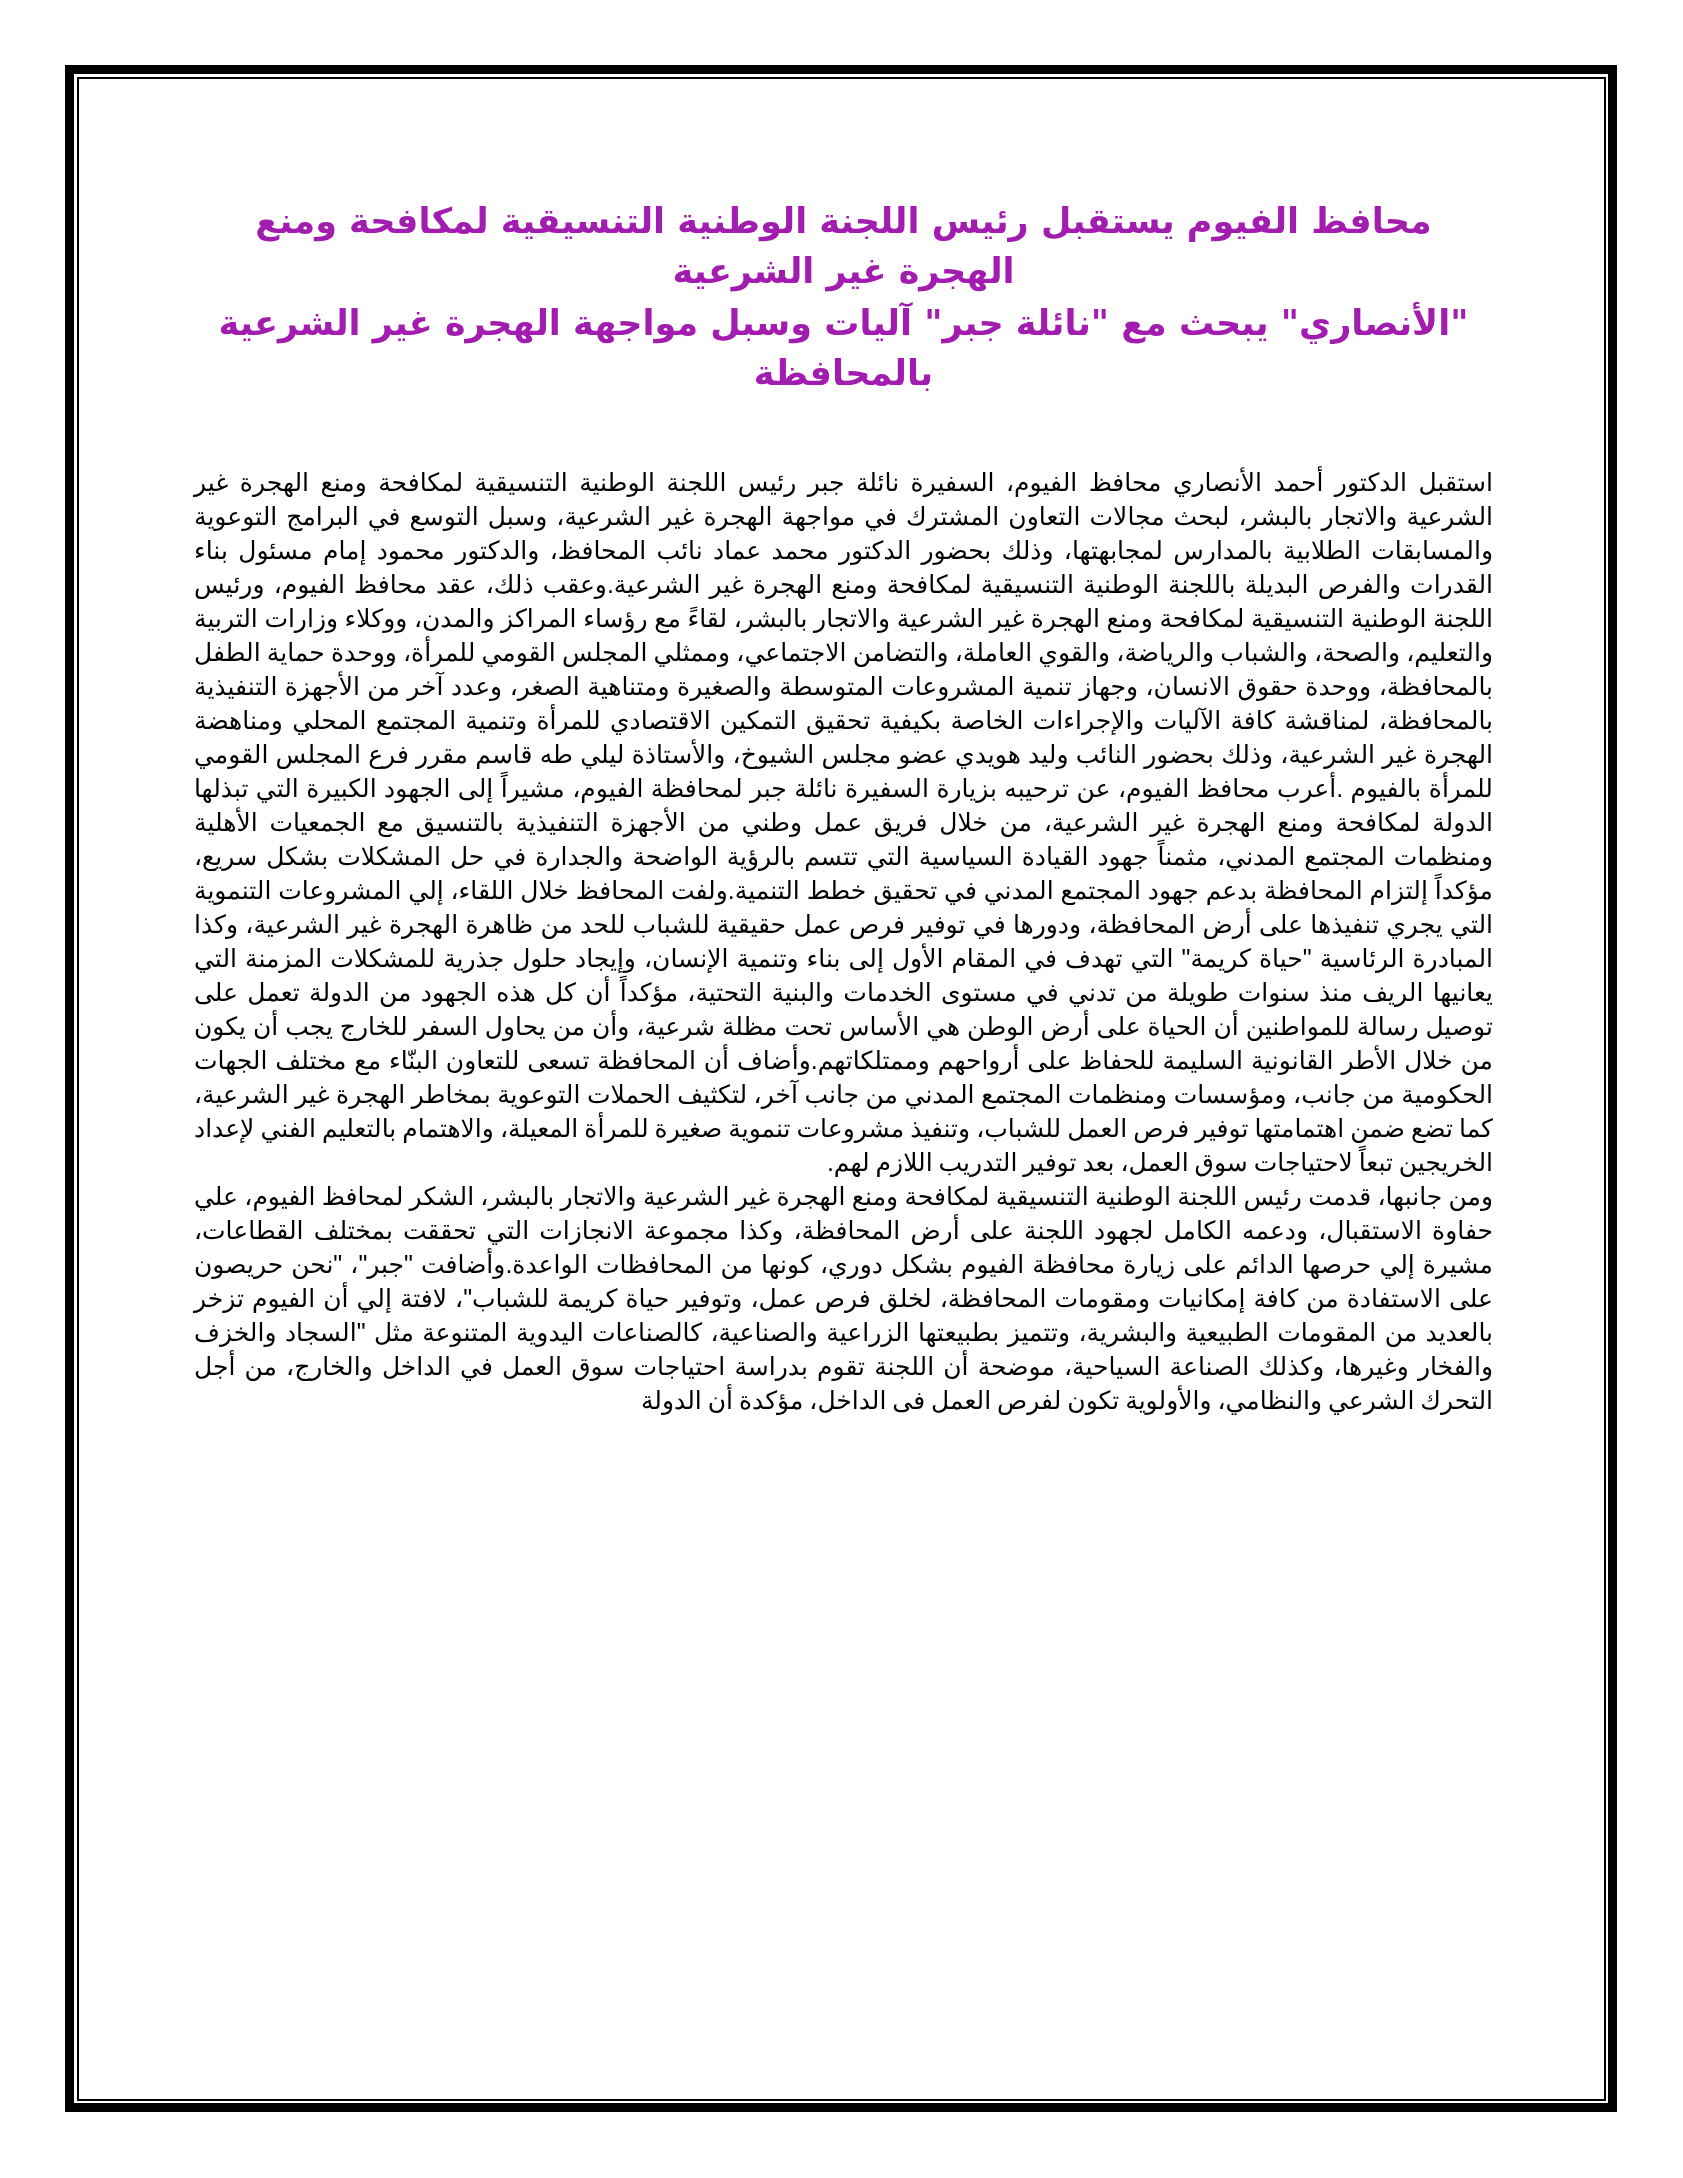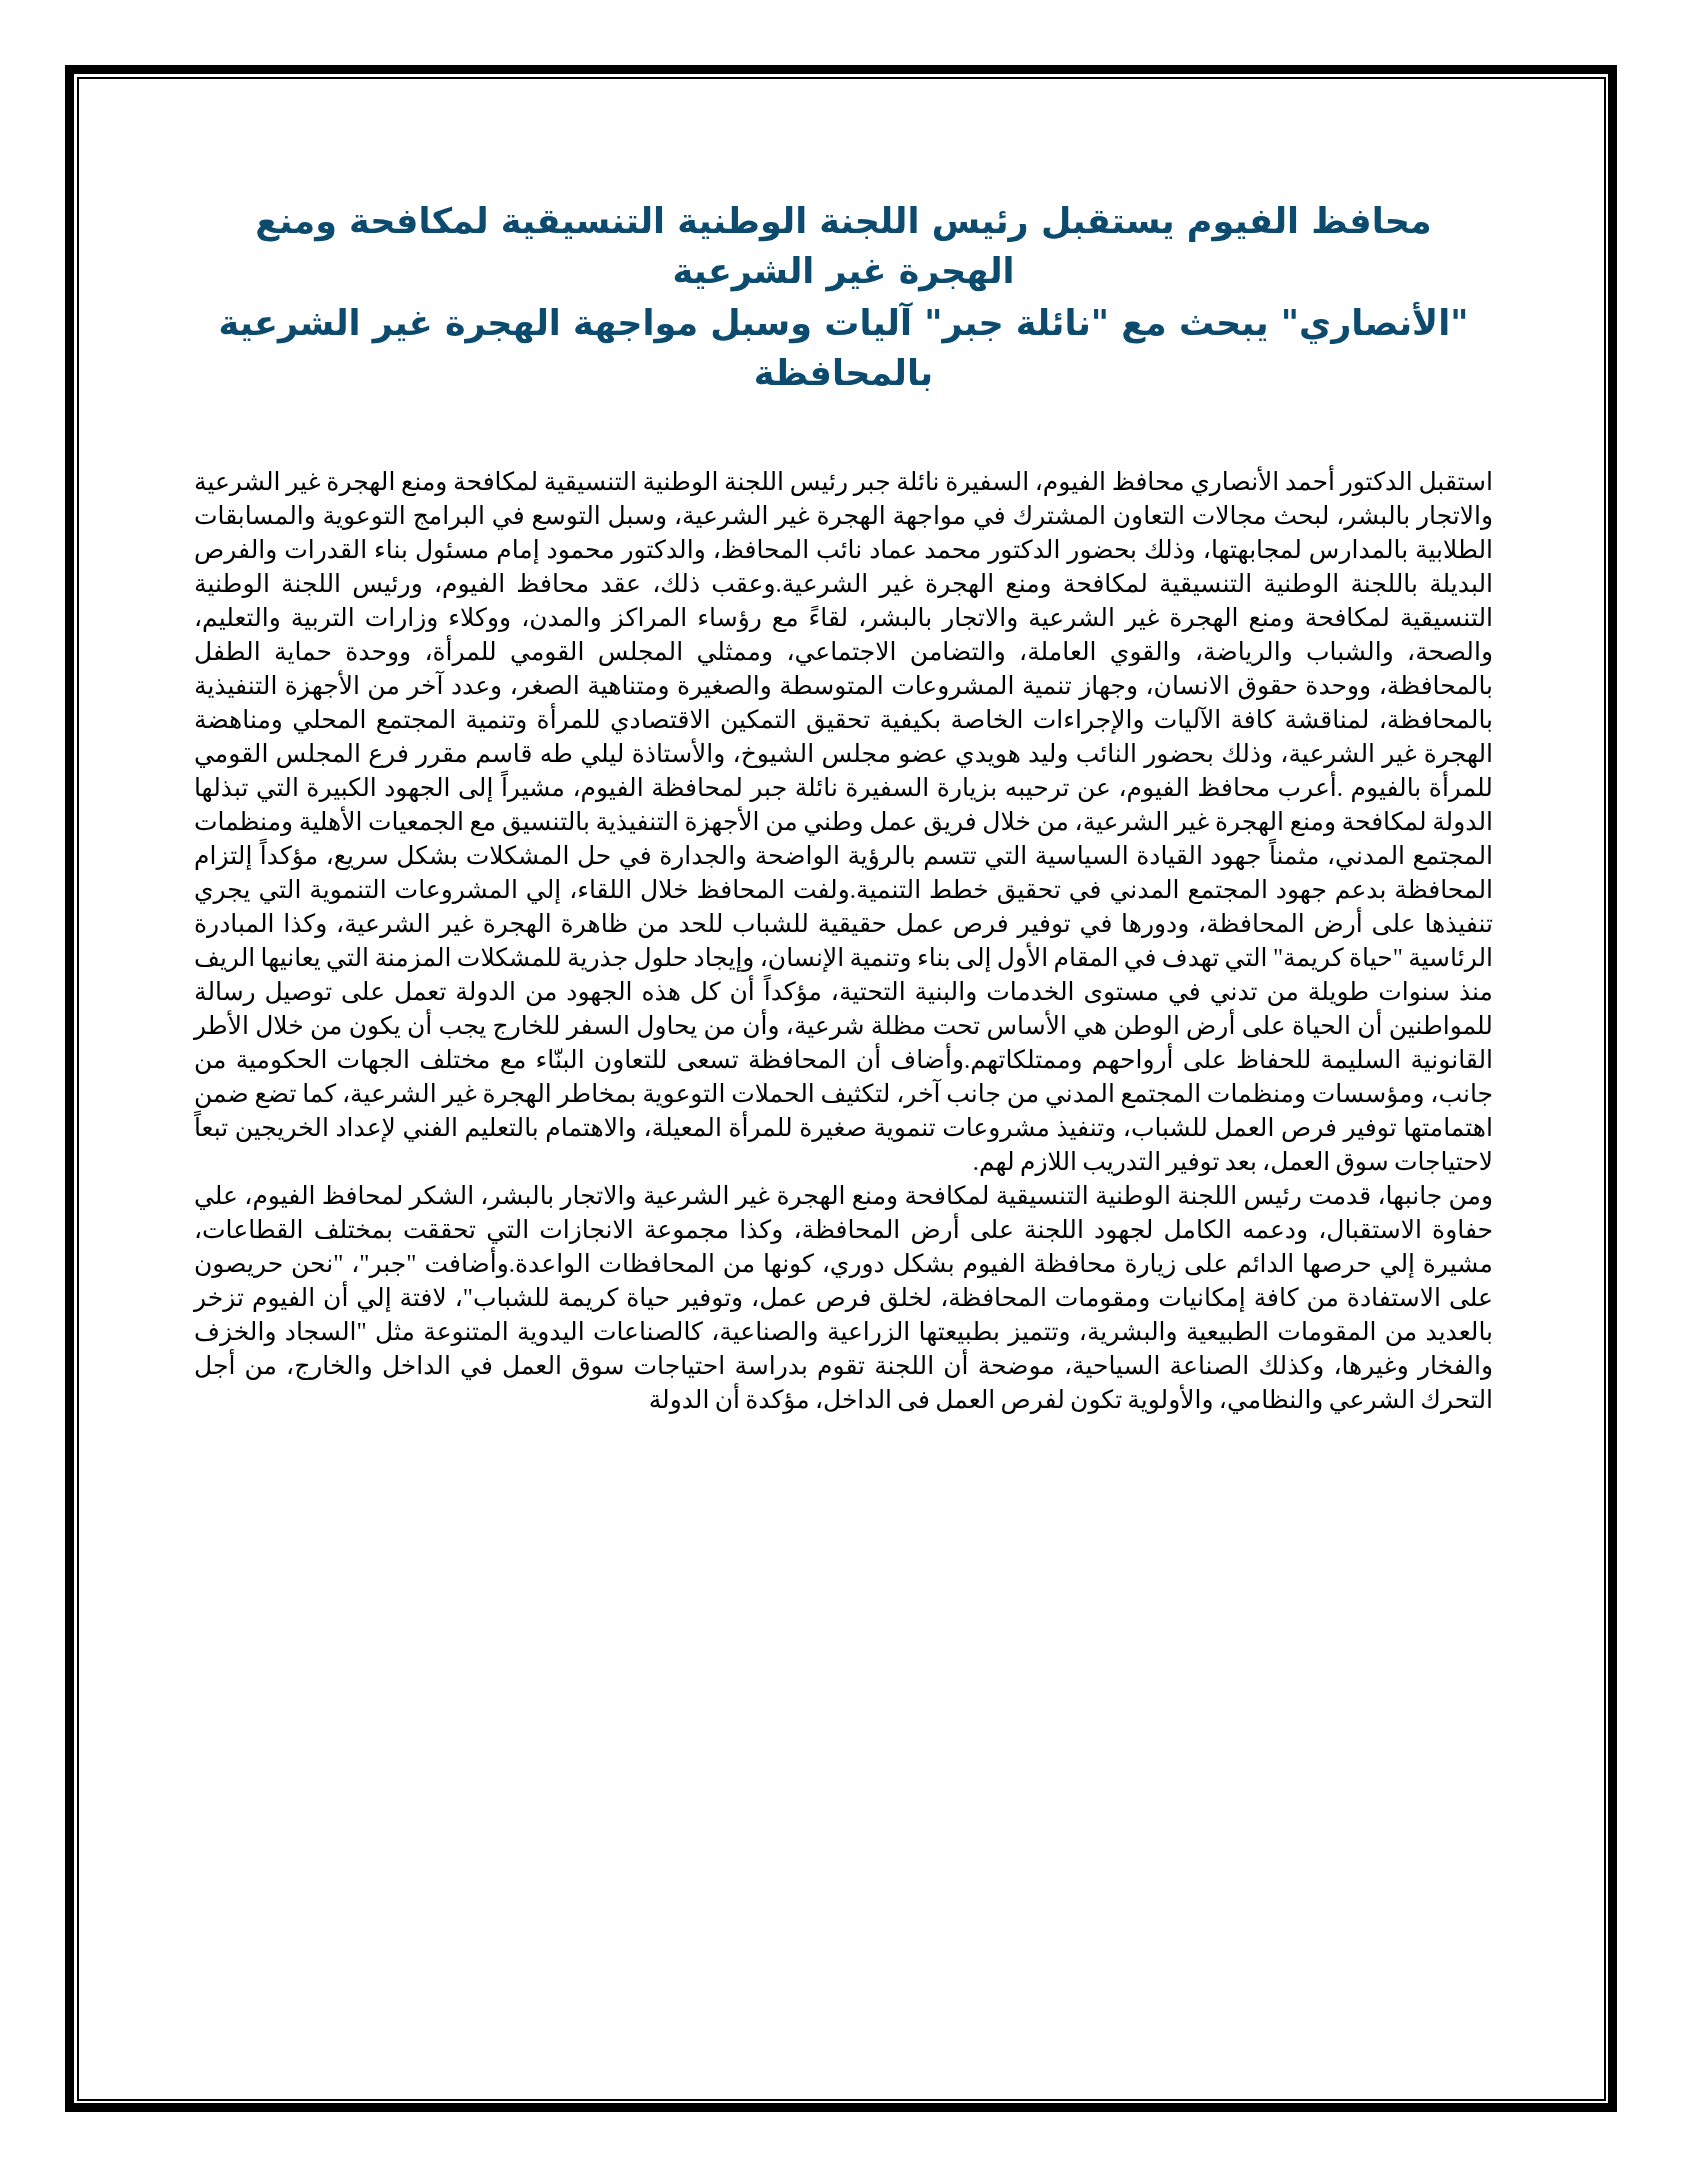--- a/index.html
+++ b/index.html
@@ -52,40 +52,40 @@
     margin: 0;
     font-size: 35px;
     font-weight: bold;
     line-height: 50px;
   }
   .title-block h2 {
     margin-top: 2px;
   }
   .body-text {
     margin-top: 67px;
-    font-family: Liberation Serif, serif;
+    font-family: Liberation Sans, sans-serif;
     font-size: 25px;
     line-height: 34px;
     color: #000;
     text-align: justify;
     text-align-last: right;
     word-spacing: -1px;
   }
   .body-text p {
     margin: 0;
   }
 </style>
 </head>
 <body>
 
 <div class="page-border-outer"></div>
 <div class="page-border-inner"></div>
 
 <div class="content">
-  <div class="title-block" style="color: #0c4a6e;">
+  <div class="title-block" style="color: #a21caf;">
     <h1>محافظ الفيوم يستقبل رئيس اللجنة الوطنية التنسيقية لمكافحة ومنع الهجرة غير الشرعية</h1>
     <h2>"الأنصاري" يبحث مع "نائلة جبر" آليات وسبل مواجهة الهجرة غير الشرعية بالمحافظة</h2>
   </div>
   <div class="body-text" style="color: rgb(0, 0, 0);">
     <p>استقبل الدكتور أحمد الأنصاري محافظ الفيوم، السفيرة نائلة جبر رئيس اللجنة الوطنية التنسيقية لمكافحة ومنع الهجرة غير الشرعية والاتجار بالبشر، لبحث مجالات التعاون المشترك في مواجهة الهجرة غير الشرعية، وسبل التوسع في البرامج التوعوية والمسابقات الطلابية بالمدارس لمجابهتها، وذلك بحضور الدكتور محمد عماد نائب المحافظ، والدكتور محمود إمام مسئول بناء القدرات والفرص البديلة باللجنة الوطنية التنسيقية لمكافحة ومنع الهجرة غير الشرعية.وعقب ذلك، عقد محافظ الفيوم، ورئيس اللجنة الوطنية التنسيقية لمكافحة ومنع الهجرة غير الشرعية والاتجار بالبشر، لقاءً مع رؤساء المراكز والمدن، ووكلاء وزارات التربية والتعليم، والصحة، والشباب والرياضة، والقوي العاملة، والتضامن الاجتماعي، وممثلي المجلس القومي للمرأة، ووحدة حماية الطفل بالمحافظة، ووحدة حقوق الانسان، وجهاز تنمية المشروعات المتوسطة والصغيرة ومتناهية الصغر، وعدد آخر من الأجهزة التنفيذية بالمحافظة، لمناقشة كافة الآليات والإجراءات الخاصة بكيفية تحقيق التمكين الاقتصادي للمرأة وتنمية المجتمع المحلي ومناهضة الهجرة غير الشرعية، وذلك بحضور النائب وليد هويدي عضو مجلس الشيوخ، والأستاذة ليلي طه قاسم مقرر فرع المجلس القومي للمرأة بالفيوم .أعرب محافظ الفيوم، عن ترحيبه بزيارة السفيرة نائلة جبر لمحافظة الفيوم، مشيراً إلى الجهود الكبيرة التي تبذلها الدولة لمكافحة ومنع الهجرة غير الشرعية، من خلال فريق عمل وطني من الأجهزة التنفيذية بالتنسيق مع الجمعيات الأهلية ومنظمات المجتمع المدني، مثمناً جهود القيادة السياسية التي تتسم بالرؤية الواضحة والجدارة في حل المشكلات بشكل سريع، مؤكداً إلتزام المحافظة بدعم جهود المجتمع المدني في تحقيق خطط التنمية.ولفت المحافظ خلال اللقاء، إلي المشروعات التنموية التي يجري تنفيذها على أرض المحافظة، ودورها في توفير فرص عمل حقيقية للشباب للحد من ظاهرة الهجرة غير الشرعية، وكذا المبادرة الرئاسية "حياة كريمة" التي تهدف في المقام الأول إلى بناء وتنمية الإنسان، وإيجاد حلول جذرية للمشكلات المزمنة التي يعانيها الريف منذ سنوات طويلة من تدني في مستوى الخدمات والبنية التحتية، مؤكداً أن كل هذه الجهود من الدولة تعمل على توصيل رسالة للمواطنين أن الحياة على أرض الوطن هي الأساس تحت مظلة شرعية، وأن من يحاول السفر للخارج يجب أن يكون من خلال الأطر القانونية السليمة للحفاظ على أرواحهم وممتلكاتهم.وأضاف أن المحافظة تسعى للتعاون البنّاء مع مختلف الجهات الحكومية من جانب، ومؤسسات ومنظمات المجتمع المدني من جانب آخر، لتكثيف الحملات التوعوية بمخاطر الهجرة غير الشرعية، كما تضع ضمن اهتمامتها توفير فرص العمل للشباب، وتنفيذ مشروعات تنموية صغيرة للمرأة المعيلة، والاهتمام بالتعليم الفني لإعداد الخريجين تبعاً لاحتياجات سوق العمل، بعد توفير التدريب اللازم لهم.</p>
     <p>ومن جانبها، قدمت رئيس اللجنة الوطنية التنسيقية لمكافحة ومنع الهجرة غير الشرعية والاتجار بالبشر، الشكر لمحافظ الفيوم، علي حفاوة الاستقبال، ودعمه الكامل لجهود اللجنة على أرض المحافظة، وكذا مجموعة الانجازات التي تحققت بمختلف القطاعات، مشيرة إلي حرصها الدائم على زيارة محافظة الفيوم بشكل دوري، كونها من المحافظات الواعدة.وأضافت "جبر"، "نحن حريصون على الاستفادة من كافة إمكانيات ومقومات المحافظة، لخلق فرص عمل، وتوفير حياة كريمة للشباب"، لافتة إلي أن الفيوم تزخر بالعديد من المقومات الطبيعية والبشرية، وتتميز بطبيعتها الزراعية والصناعية، كالصناعات اليدوية المتنوعة مثل "السجاد والخزف والفخار وغيرها، وكذلك الصناعة السياحية، موضحة أن اللجنة تقوم بدراسة احتياجات سوق العمل في الداخل والخارج، من أجل التحرك الشرعي والنظامي، والأولوية تكون لفرص العمل فى الداخل، مؤكدة أن الدولة</p>
   </div>
 </div>
 
 

